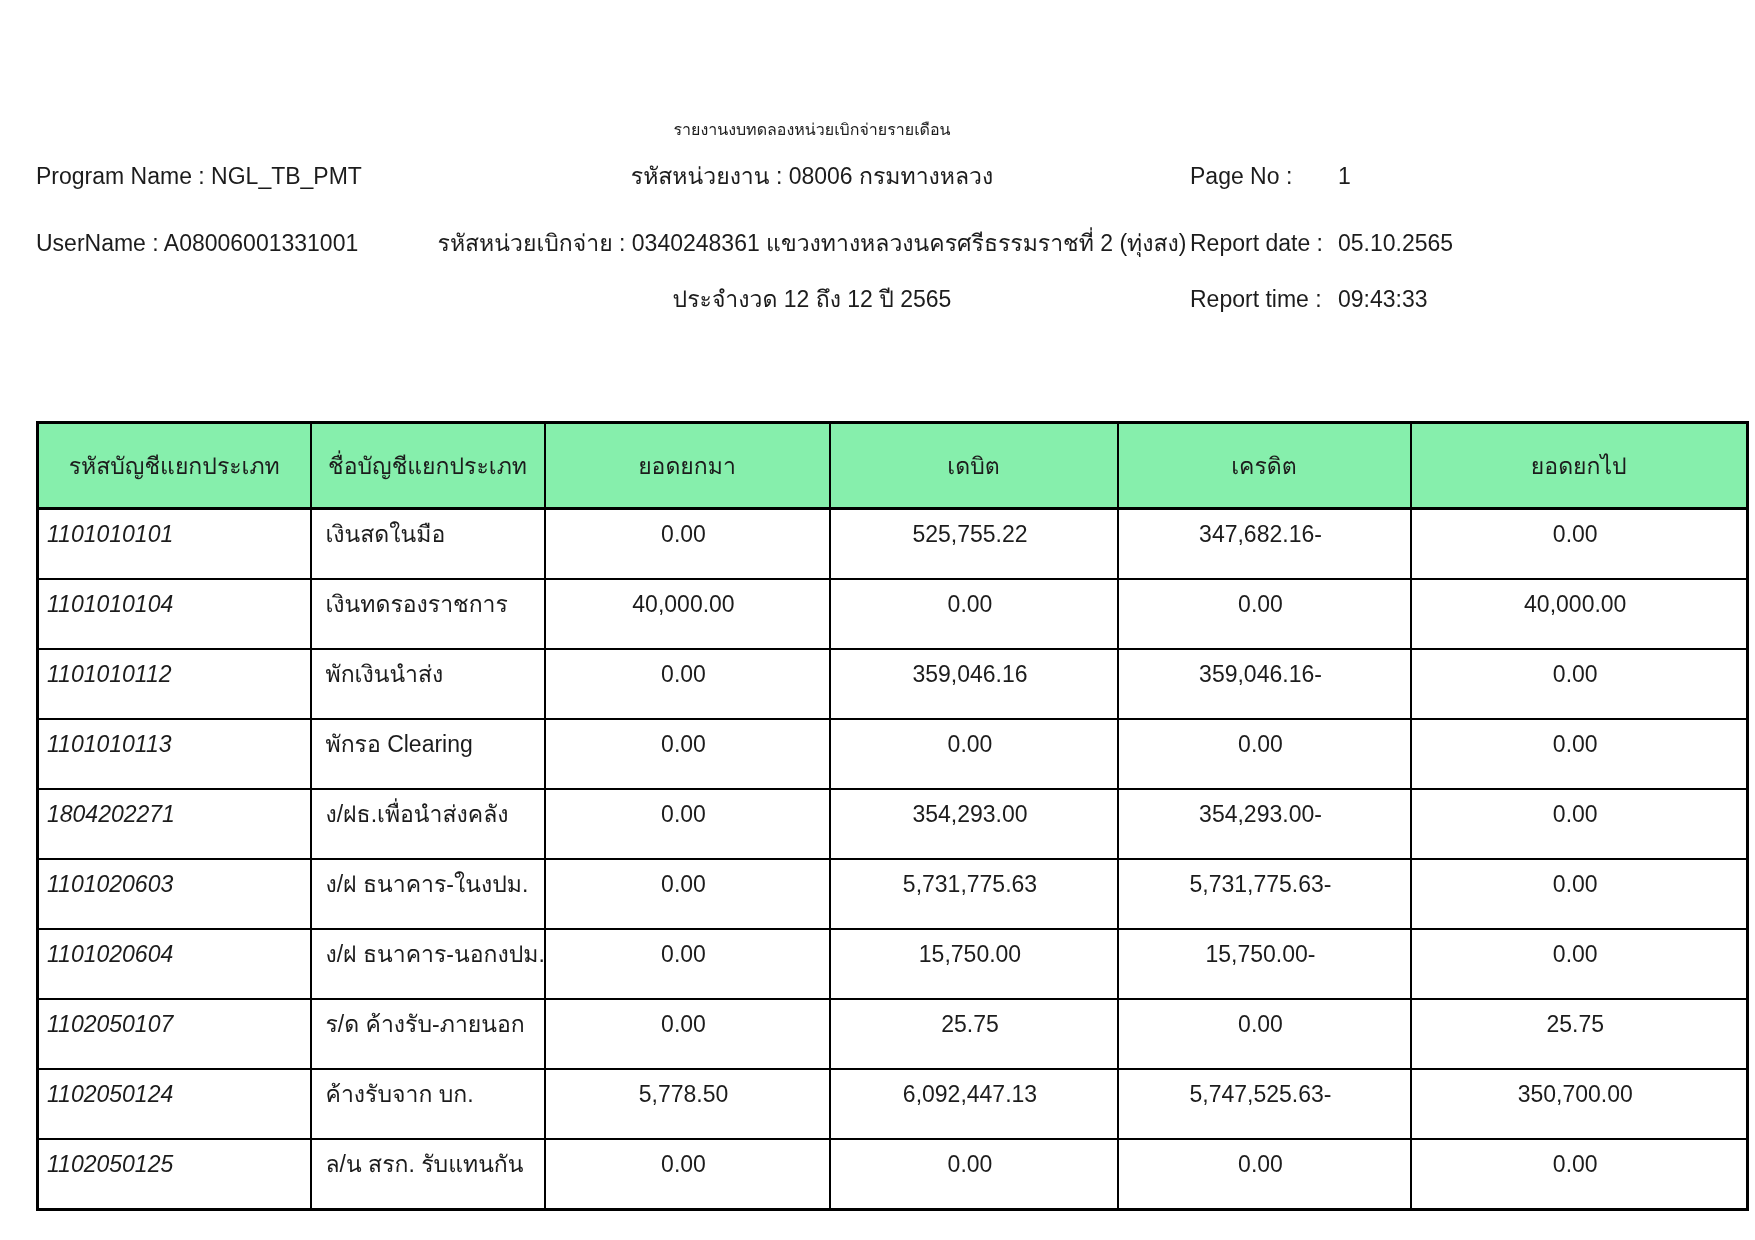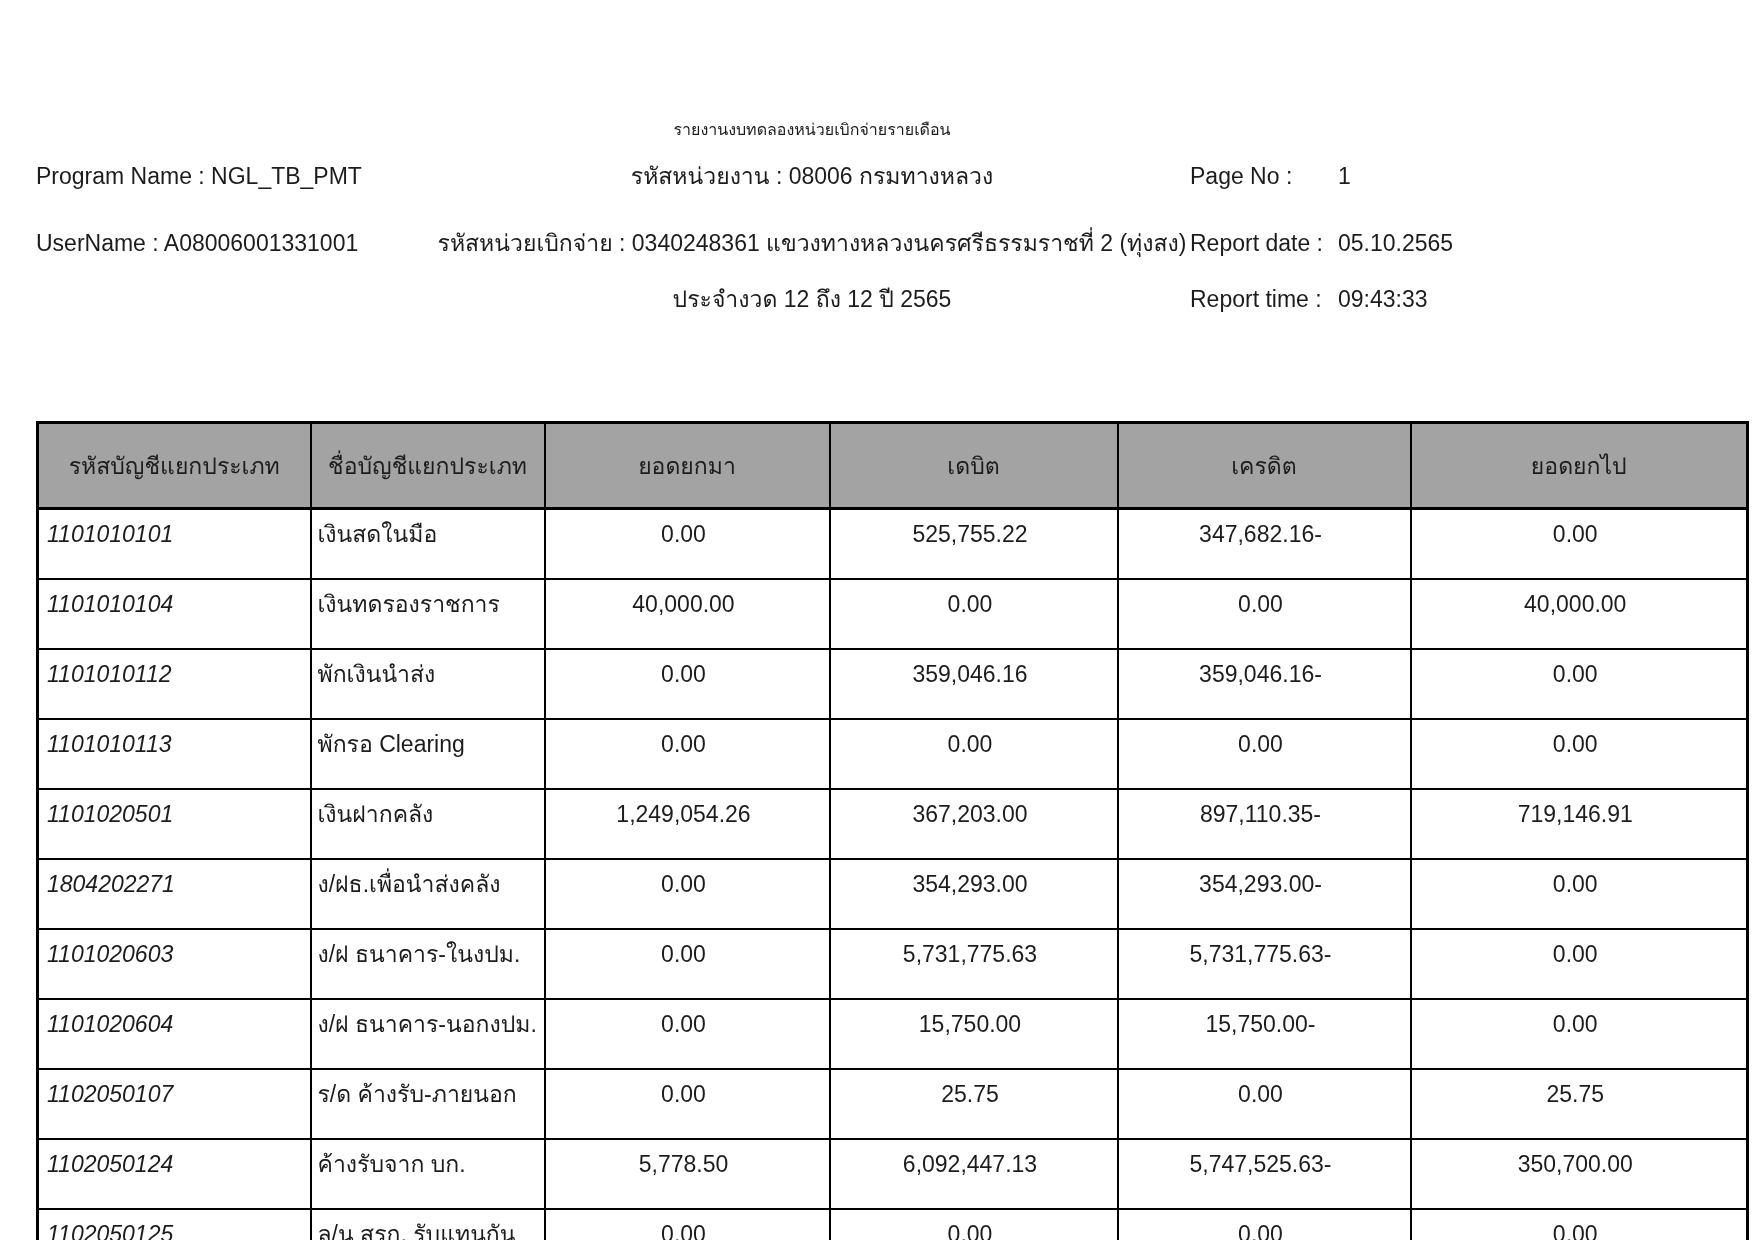--- a/index.html
+++ b/index.html
@@ -60,24 +60,24 @@
   }
   table.tb tbody td {
     height: 58px;
     vertical-align: top;
     padding-top: 9px;
     line-height: 30px;
     white-space: nowrap;
     overflow: visible;
   }
   td.c-code { text-align: left; padding-left: 8px; font-style: italic; }
-  td.c-name { text-align: left; padding-left: 6px; border-radius: 9px; }
+  td.c-name { text-align: left; padding-left: 14px; border-radius: 9px; }
   td.c-num  { text-align: center; padding-right: 8px; }
 </style>
-<style>.tb thead th{background:#a3a3a3;}body{color:#1c1c1c;}</style></head>
+<style>.tb thead th{background:#86efac;}body{color:#1c1c1c;}</style></head>
 <body>
 
 <div class="hline centered report-title">รายงานงบทดลองหน่วยเบิกจ่ายรายเดือน</div>
 
 <div class="hline pos-left row-a">Program Name : NGL_TB_PMT</div>
 <div class="hline centered pos-midcenter row-a">รหัสหน่วยงาน : 08006 กรมทางหลวง</div>
 <div class="hline pos-rlabel row-a">Page No :</div>
 <div class="hline pos-rvalue row-a">1</div>
 
 <div class="hline pos-left row-b">UserName : A08006001331001</div>
@@ -135,28 +135,20 @@
       </tr>
       <tr>
         <td class="c-code">1101010113</td>
         <td class="c-name">พักรอ Clearing</td>
         <td class="c-num">0.00</td>
         <td class="c-num">0.00</td>
         <td class="c-num">0.00</td>
         <td class="c-num">0.00</td>
       </tr>
       <tr>
-        <td class="c-code">1101020501</td>
-        <td class="c-name">เงินฝากคลัง</td>
-        <td class="c-num">1,249,054.26</td>
-        <td class="c-num">367,203.00</td>
-        <td class="c-num">897,110.35-</td>
-        <td class="c-num">719,146.91</td>
-      </tr>
-      <tr>
         <td class="c-code">1804202271</td>
         <td class="c-name">ง/ฝธ.เพื่อนำส่งคลัง</td>
         <td class="c-num">0.00</td>
         <td class="c-num">354,293.00</td>
         <td class="c-num">354,293.00-</td>
         <td class="c-num">0.00</td>
       </tr>
       <tr>
         <td class="c-code">1101020603</td>
         <td class="c-name">ง/ฝ ธนาคาร-ในงปม.</td>

